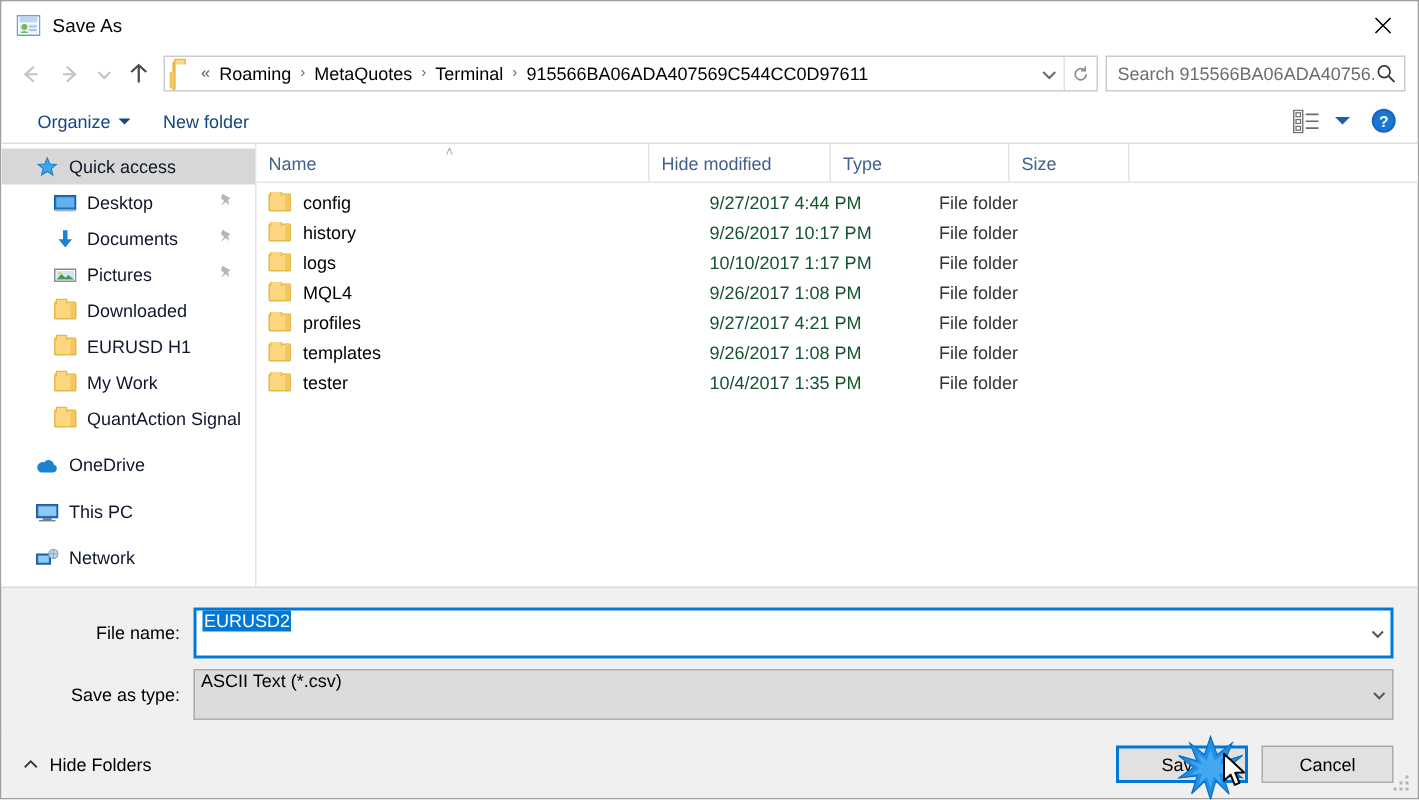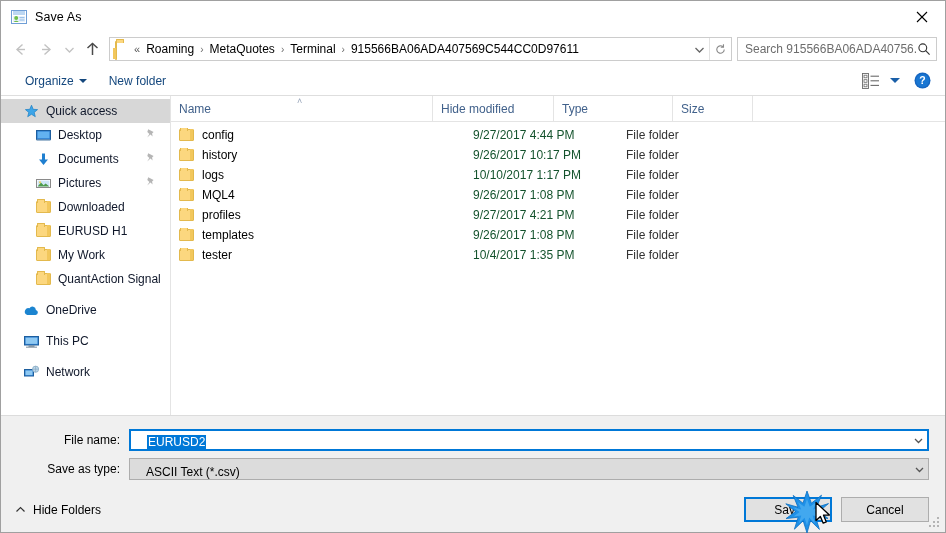--- a/index.html
+++ b/index.html
@@ -229,26 +229,25 @@
     background: #f0f0f0;
     border-top: 1px solid #dcdcdc;
     padding: 13px 16px 0 16px;
   }
   .formrow { display: flex; align-items: center; margin-bottom: 7px; }
   .formlabel {
     width: 112px; flex: 0 0 112px; text-align: right;
     padding-right: 9px; font-size: 12px; color: #000;
   }
   .combo {
-    flex: 1 1 auto; height: 22px;
-    display: flex; align-items: flex-end;
+    flex: 1 1 auto; height: 34px;
+    display: flex; align-items: flex-start;
     background: #ffffff;
     border: 1px solid #7a7a7a;
     position: relative;
-    padding-left: 12px;
   }
   .combo.focused { border: 2px solid #0078d7; }
   .combo.disabled { background: #dcdcdc; border: 1px solid #adadad; }
   .combo-val {
     flex: 1 1 auto; font-size: 12px; color: #000;
     padding-left: 4px; white-space: nowrap; overflow: hidden;
   }
   .sel-text {
     background: #0078d7; color: #ffffff; padding: 1px 1px 1px 1px;
   }

